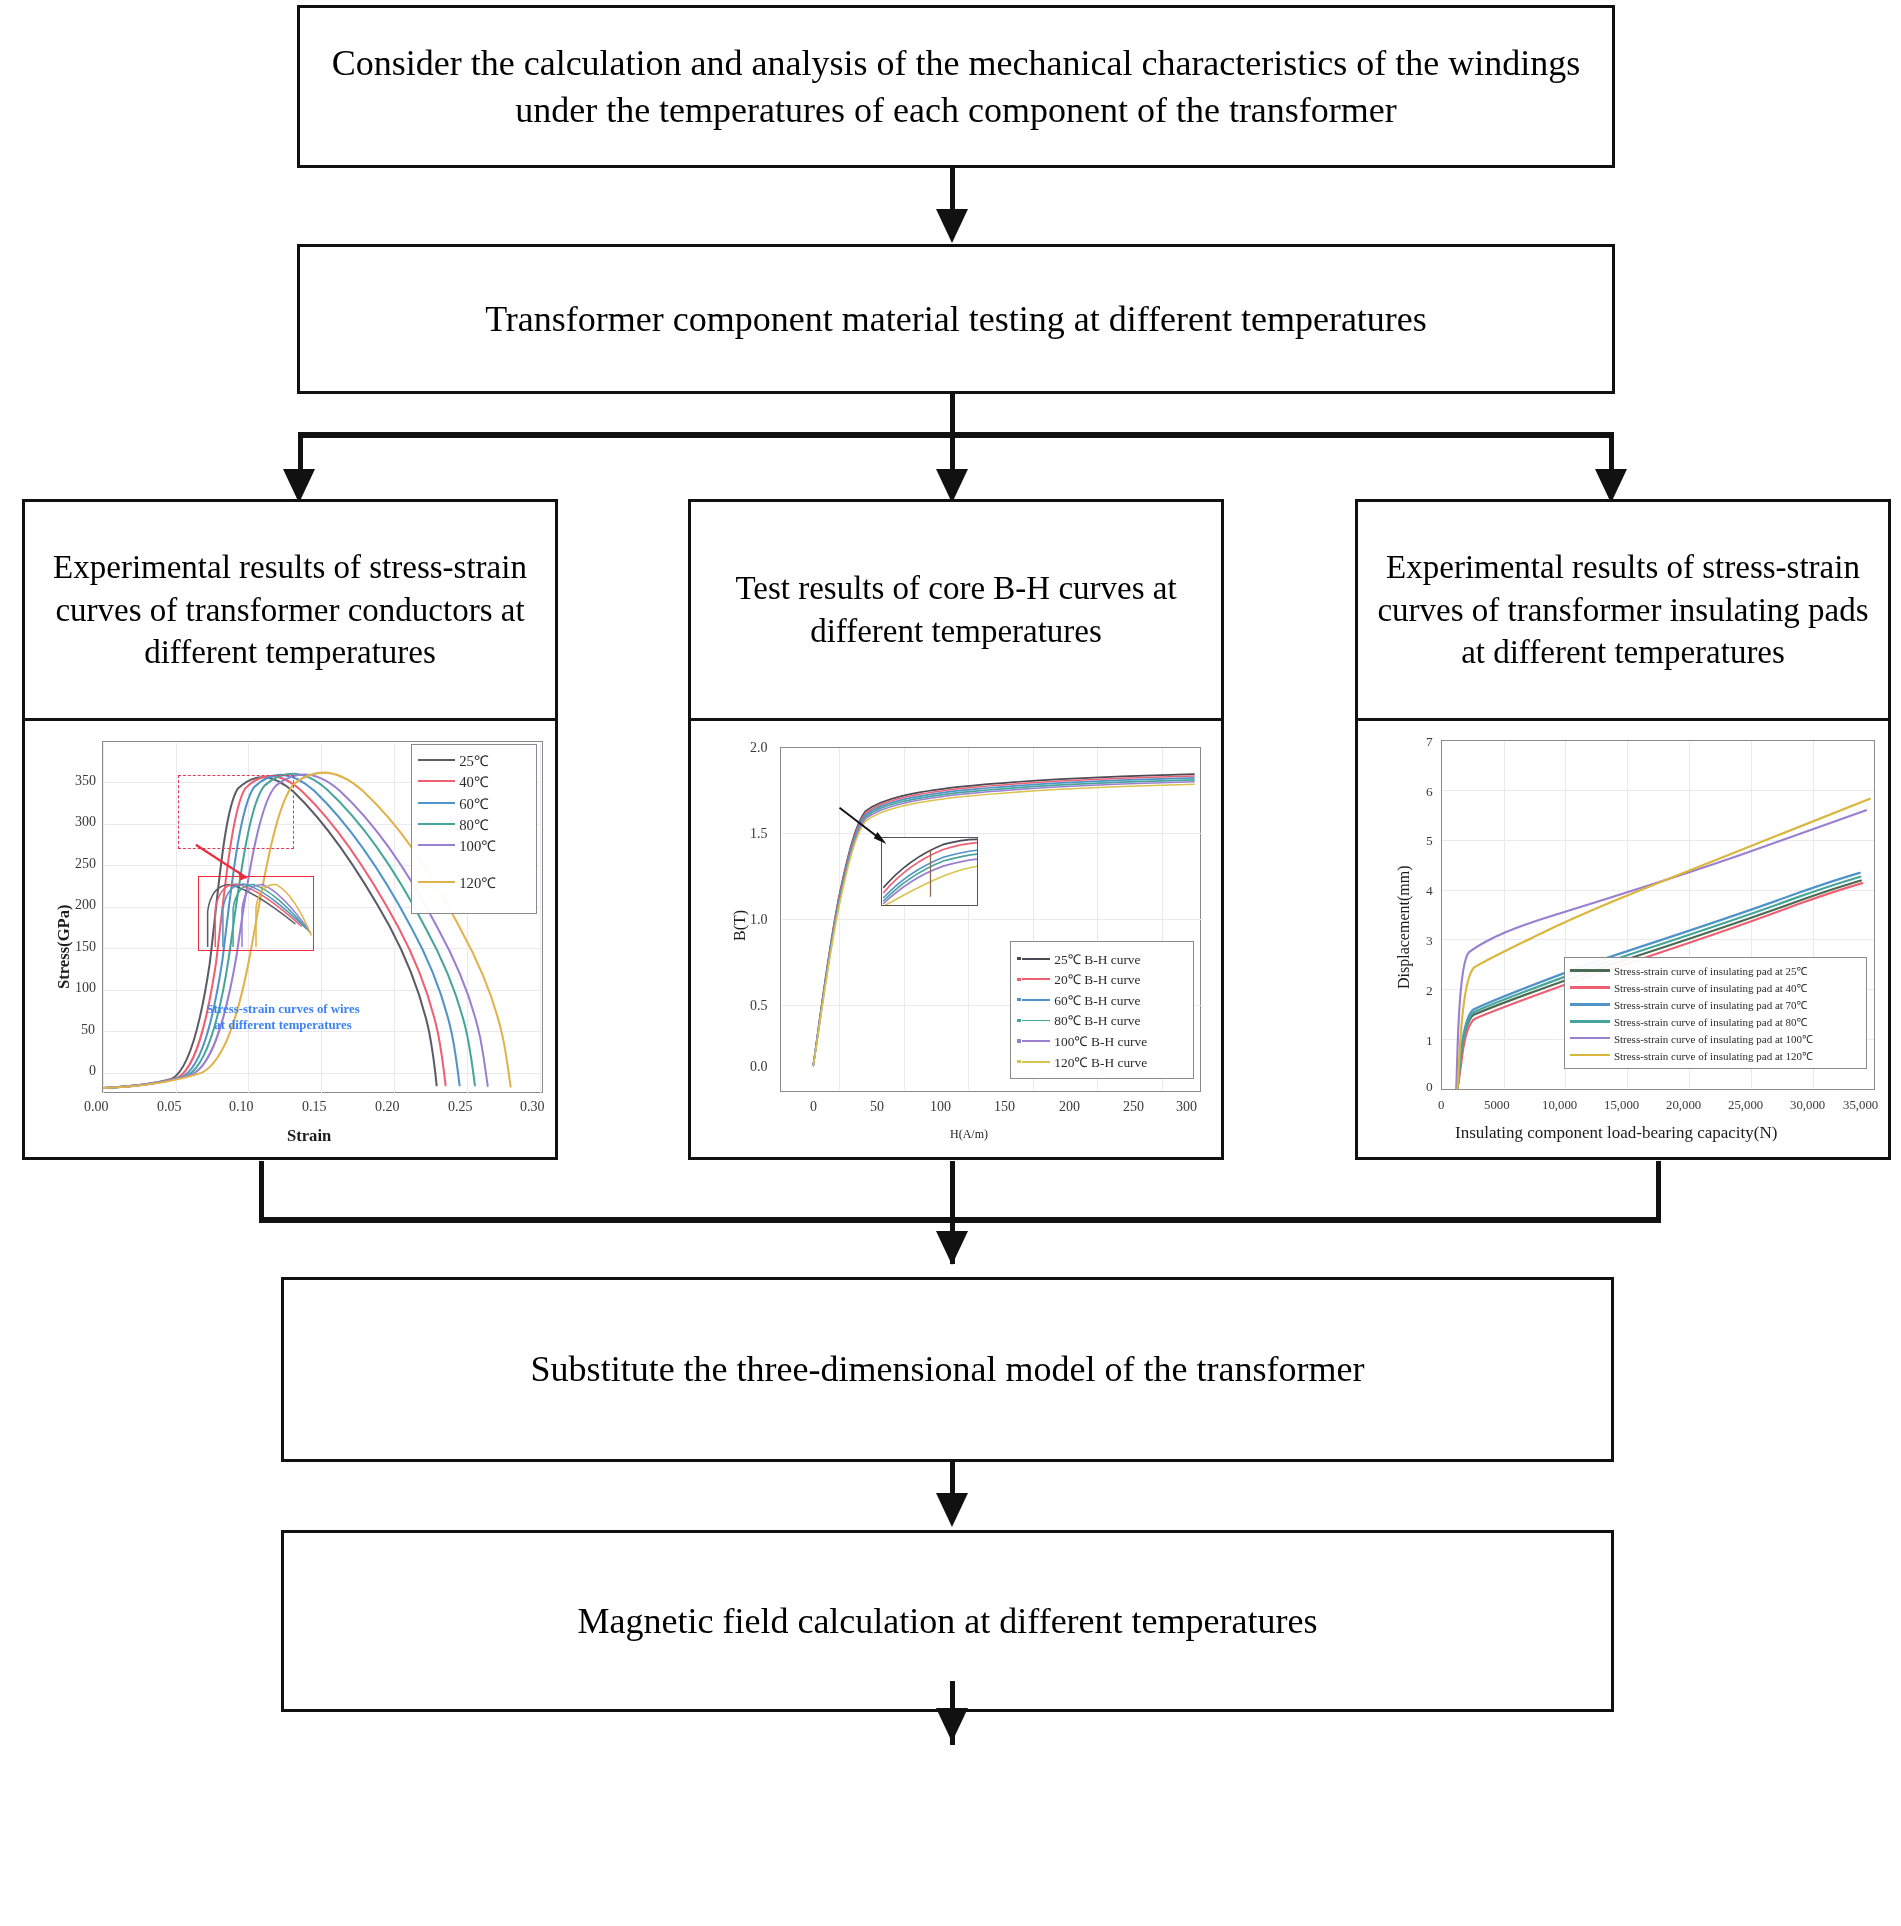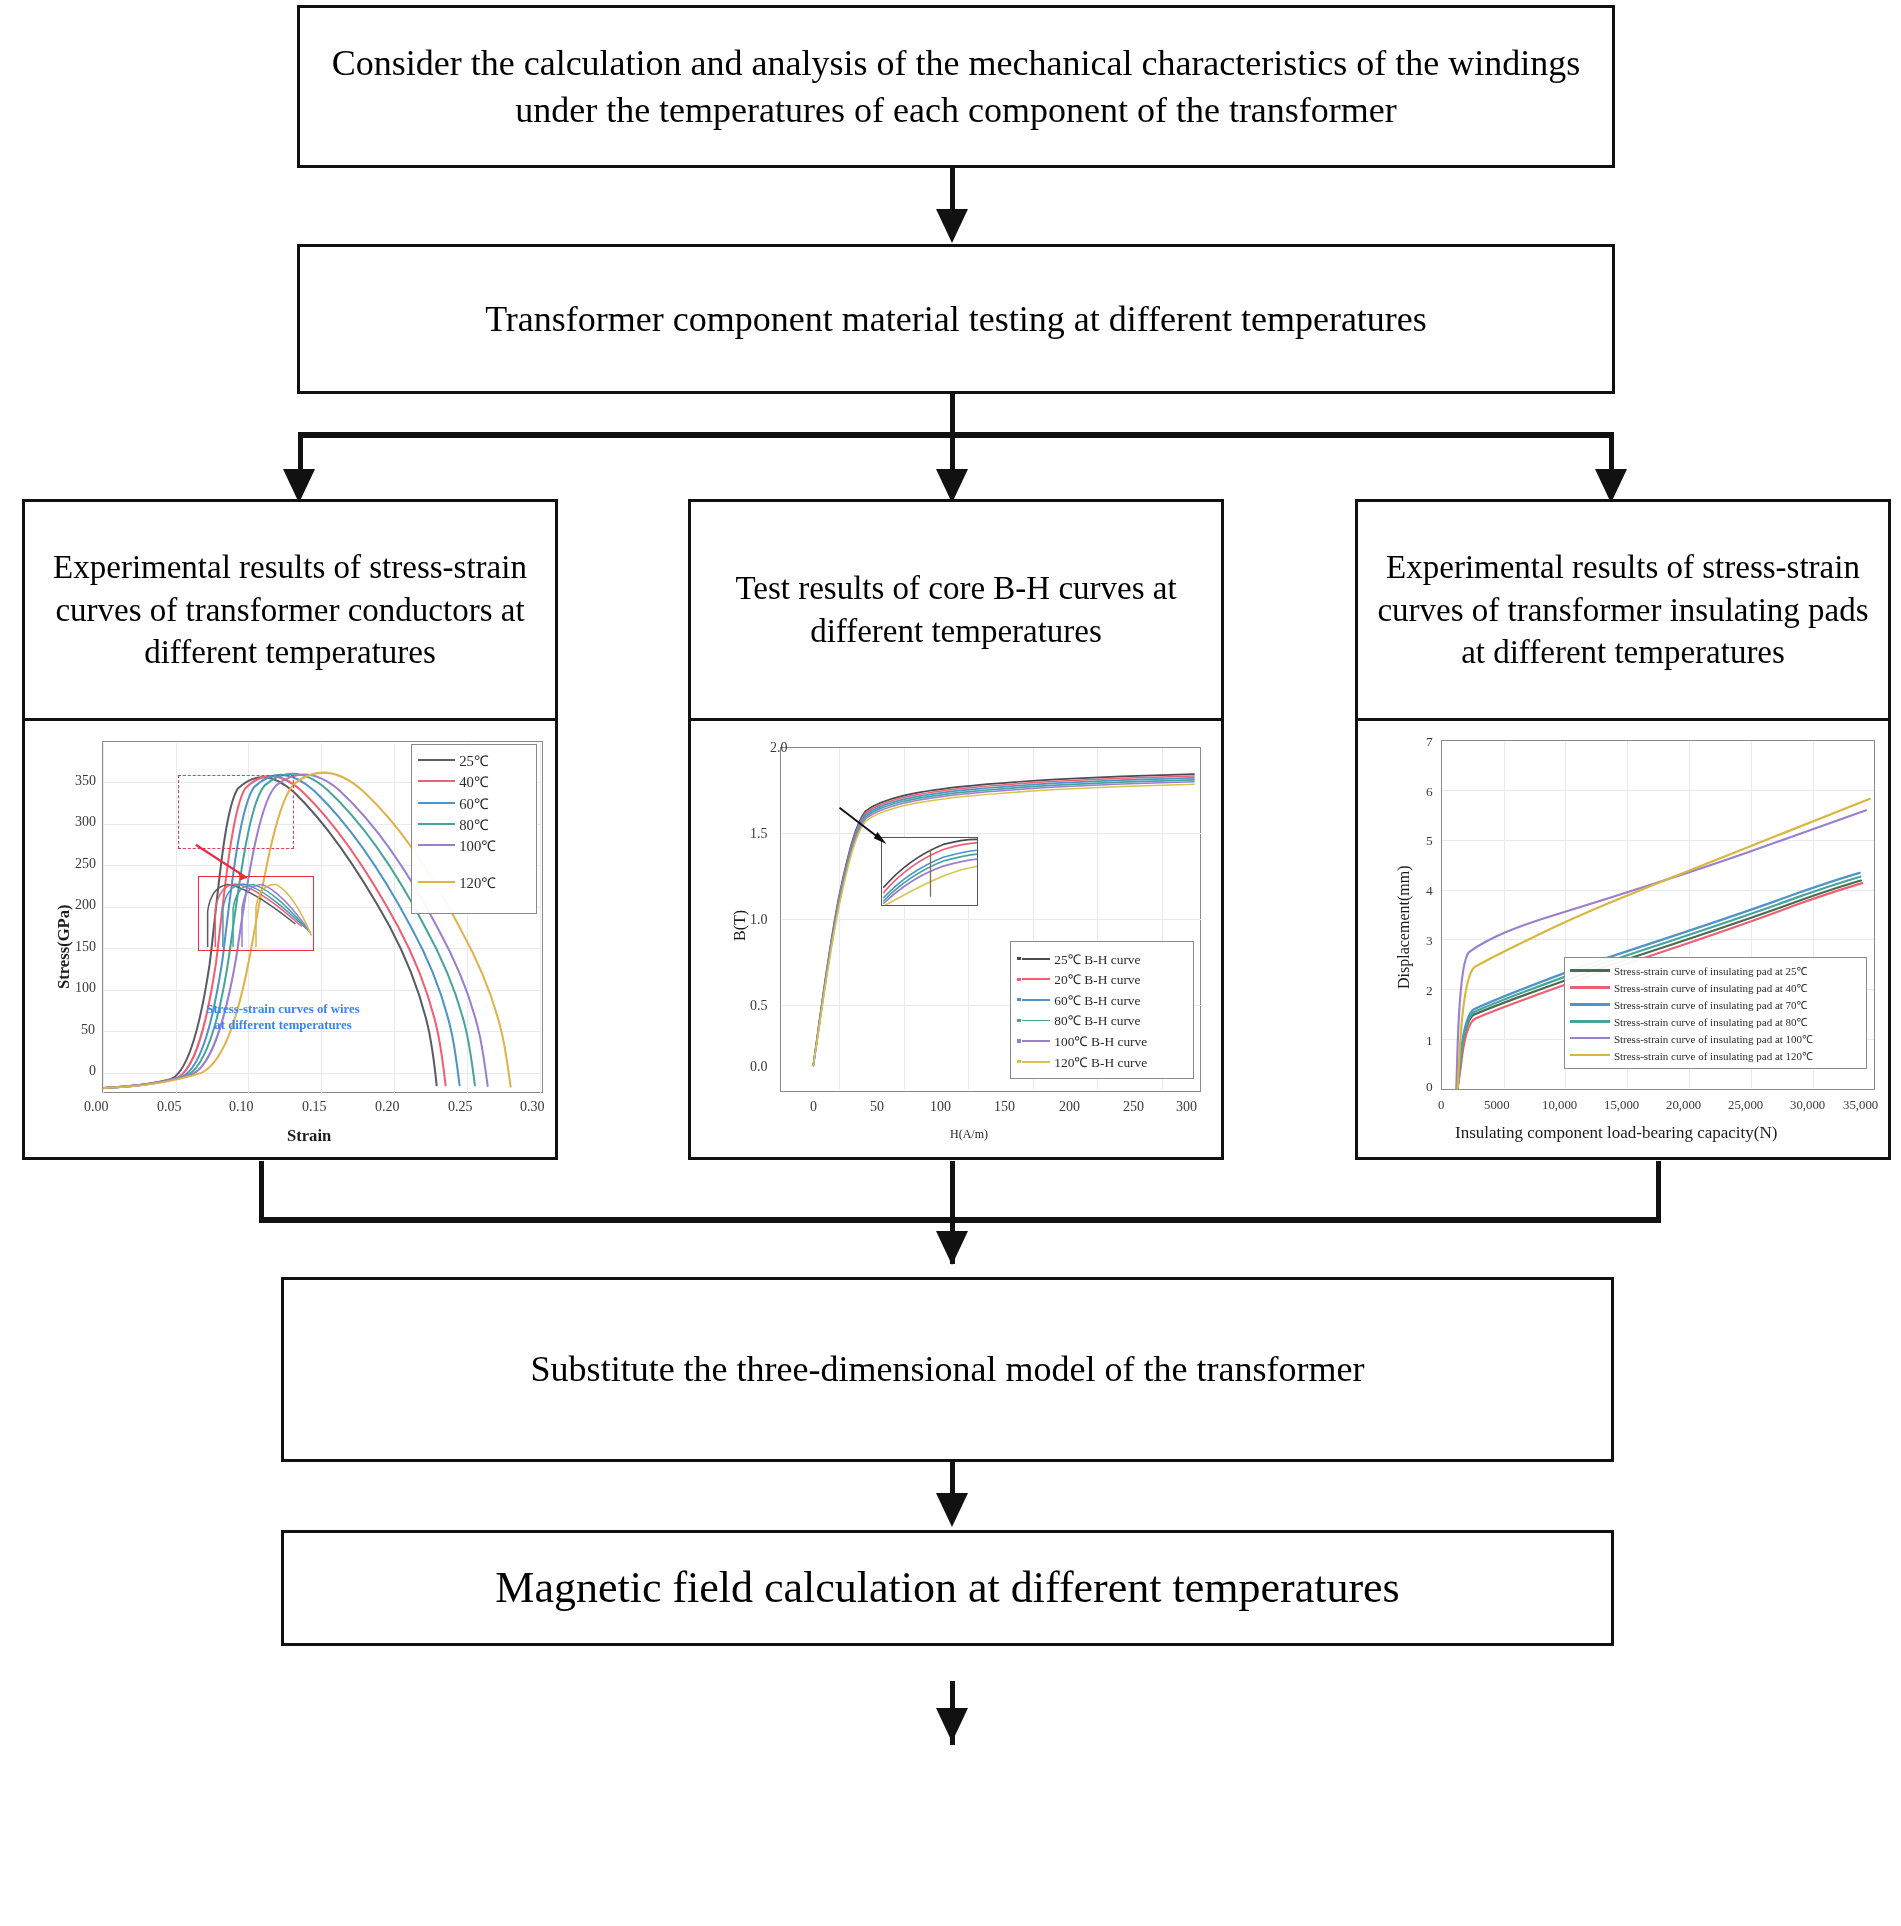--- a/index.html
+++ b/index.html
@@ -332,21 +332,21 @@
           <span class="legend-swatch" style="width:28px; background:#9a7fd1;"></span>
           <span>100℃ B-H curve</span>
         </div>
         <div class="legend-row" style="font-size:13.4px; margin:2.6px 0;">
           <span class="legend-marker" style="background:#d9c34d;"></span>
           <span class="legend-swatch" style="width:28px; background:#d9c34d;"></span>
           <span>120℃ B-H curve</span>
         </div>
       </div>
 
-      <div class="tick-lbl" style="left:59px; top:19px;  font-size:14px;margin-left:20px;">2.0</div>
+      <div class="tick-lbl" style="left:59px; top:19px;  font-size:14px;">2.0</div>
       <div class="tick-lbl" style="left:59px; top:105px; font-size:14px;">1.5</div>
       <div class="tick-lbl" style="left:59px; top:191px; font-size:14px;">1.0</div>
       <div class="tick-lbl" style="left:59px; top:277px; font-size:14px;">0.5</div>
       <div class="tick-lbl" style="left:59px; top:338px; font-size:14px;">0.0</div>
 
       <div class="tick-lbl" style="left:119px; top:378px; font-size:14px;">0</div>
       <div class="tick-lbl" style="left:179px; top:378px; font-size:14px;">50</div>
       <div class="tick-lbl" style="left:239px; top:378px; font-size:14px;">100</div>
       <div class="tick-lbl" style="left:303px; top:378px; font-size:14px;">150</div>
       <div class="tick-lbl" style="left:368px; top:378px; font-size:14px;">200</div>
@@ -446,21 +446,21 @@
   <div class="vline" style="left:950px; top:1161px; width:5.1px; height:103px;"></div>
   <div class="arrow-down" style="left:936px; top:1231px;"></div>
 
   <div class="node" style="left:281px; top:1277px; width:1333px; height:185px; font-size:36px;">
     <span class="node-text">Substitute the three-dimensional model of the transformer</span>
   </div>
 
   <div class="vline" style="left:950px; top:1462px; width:5.1px; height:54px;"></div>
   <div class="arrow-down" style="left:936px; top:1493px;"></div>
 
-  <div class="node" style="left:281px; top:1530px; width:1333px; height:116px; font-size:44px;">
+  <div class="node" style="left:281px; top:1530px; width:1333px; height:182px; font-size:36px;">
     <span class="node-text">Magnetic field calculation at different temperatures</span>
   </div>
 
   <div class="vline" style="left:950px; top:1681px; width:5.1px; height:64px;"></div>
   <div class="arrow-down" style="left:936px; top:1708px;"></div>
 
 
 </div>
 
 

